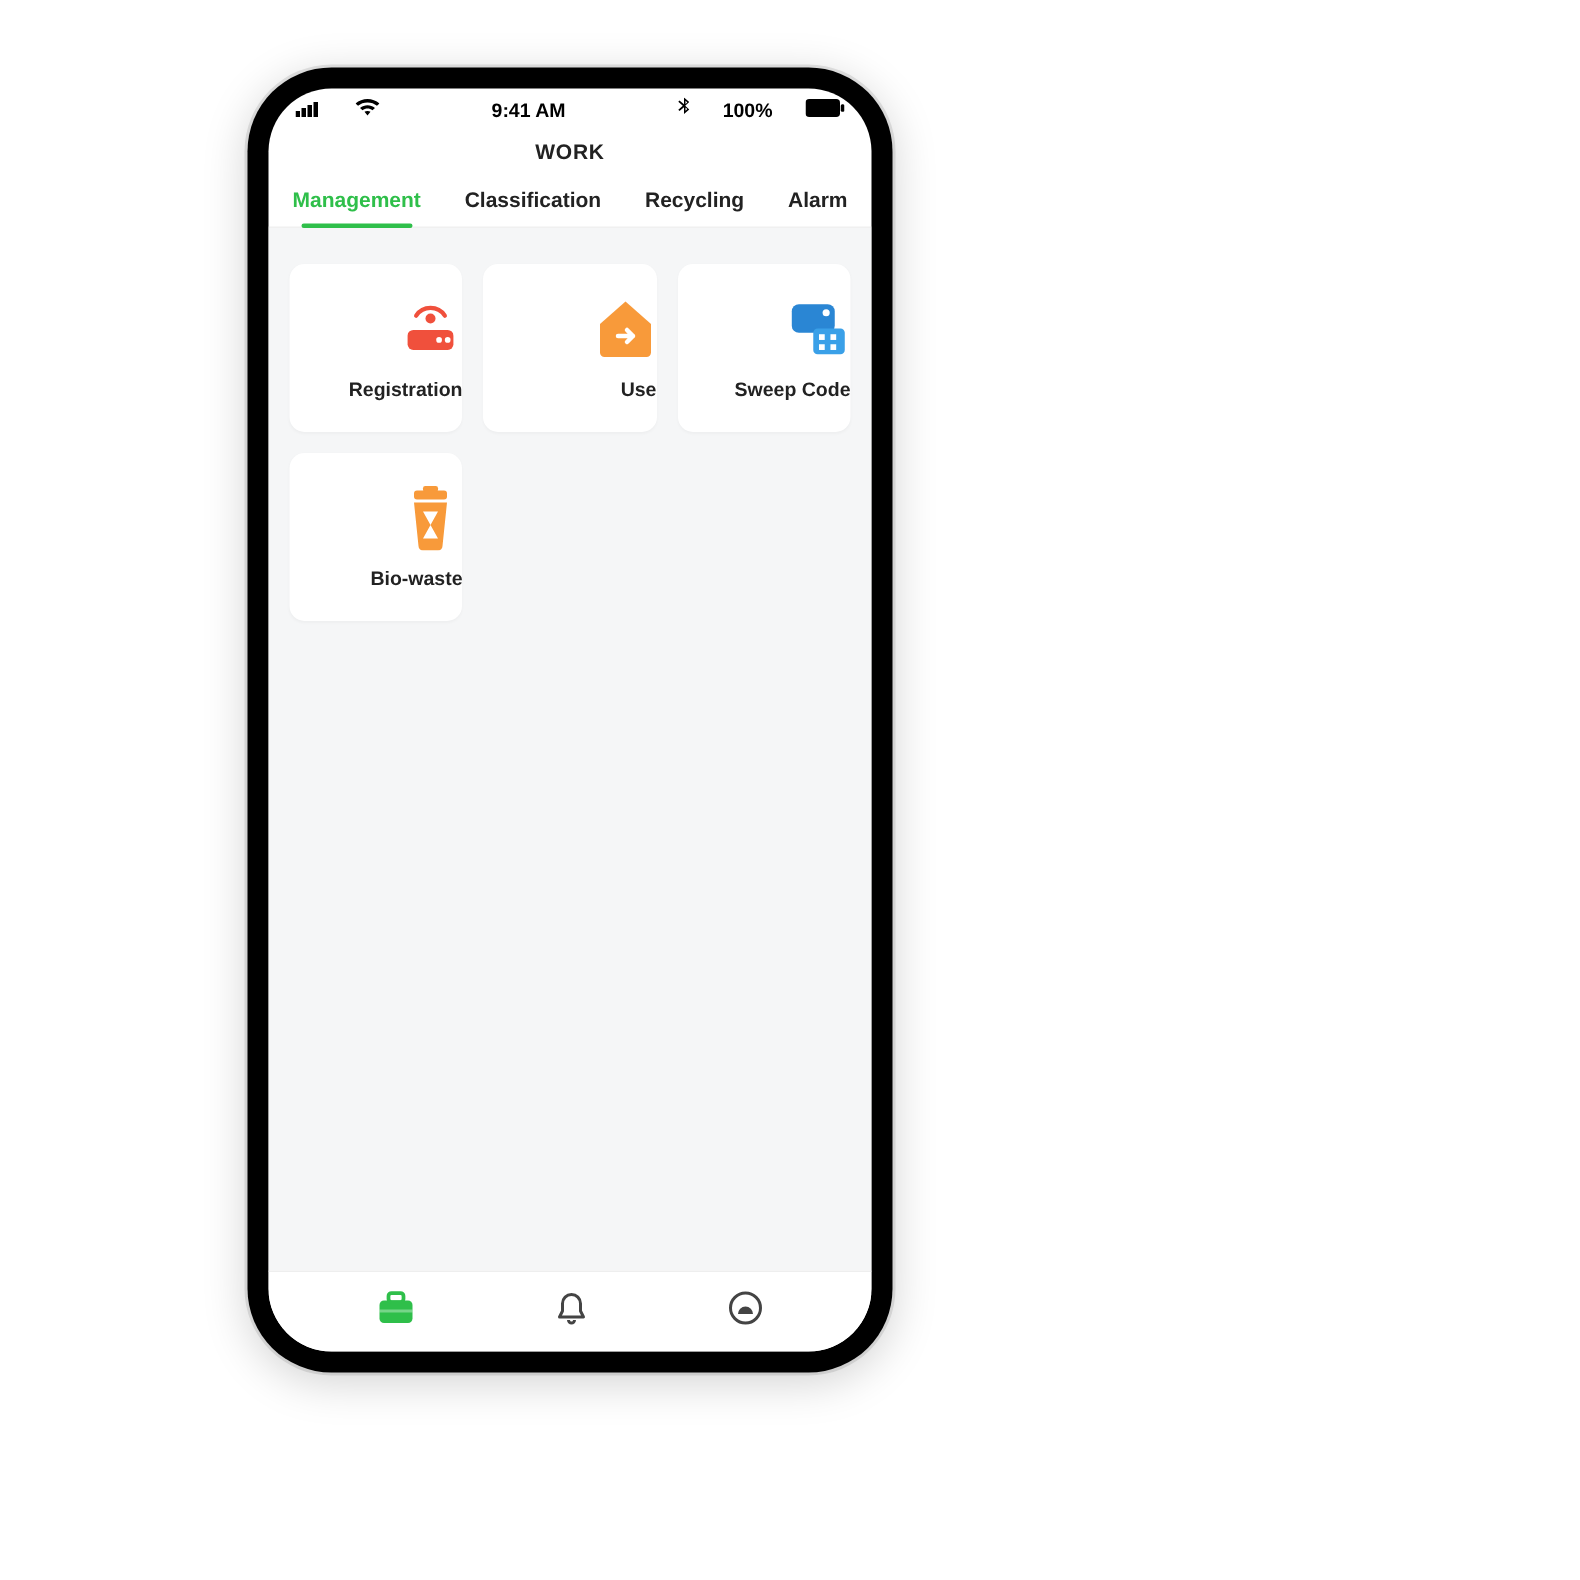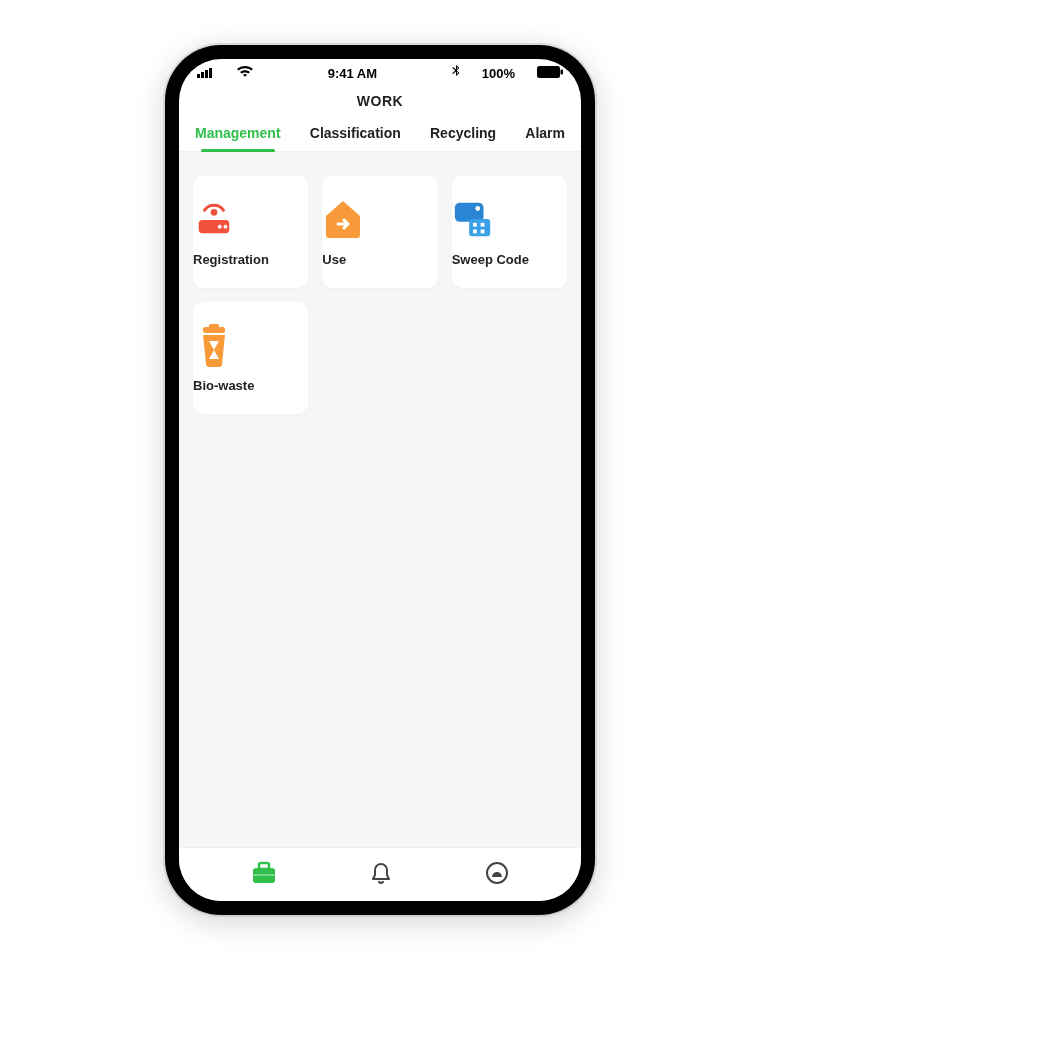--- a/index.html
+++ b/index.html
@@ -84,21 +84,21 @@
     display: grid;
     grid-template-columns: repeat(3, 1fr);
     gap: 14px;
   }
   .tile {
     background: #fff;
     border-radius: 10px;
     height: 112px;
     display: flex;
     flex-direction: column;
-    align-items: flex-start;
+    align-items: flex-end;
     justify-content: center;
     gap: 12px;
     box-shadow: 0 1px 2px rgba(0,0,0,0.03);
     cursor: pointer;
   }
   .tile-icon {
     width: 42px;
     height: 42px;
     display: flex;
     align-items: center;

